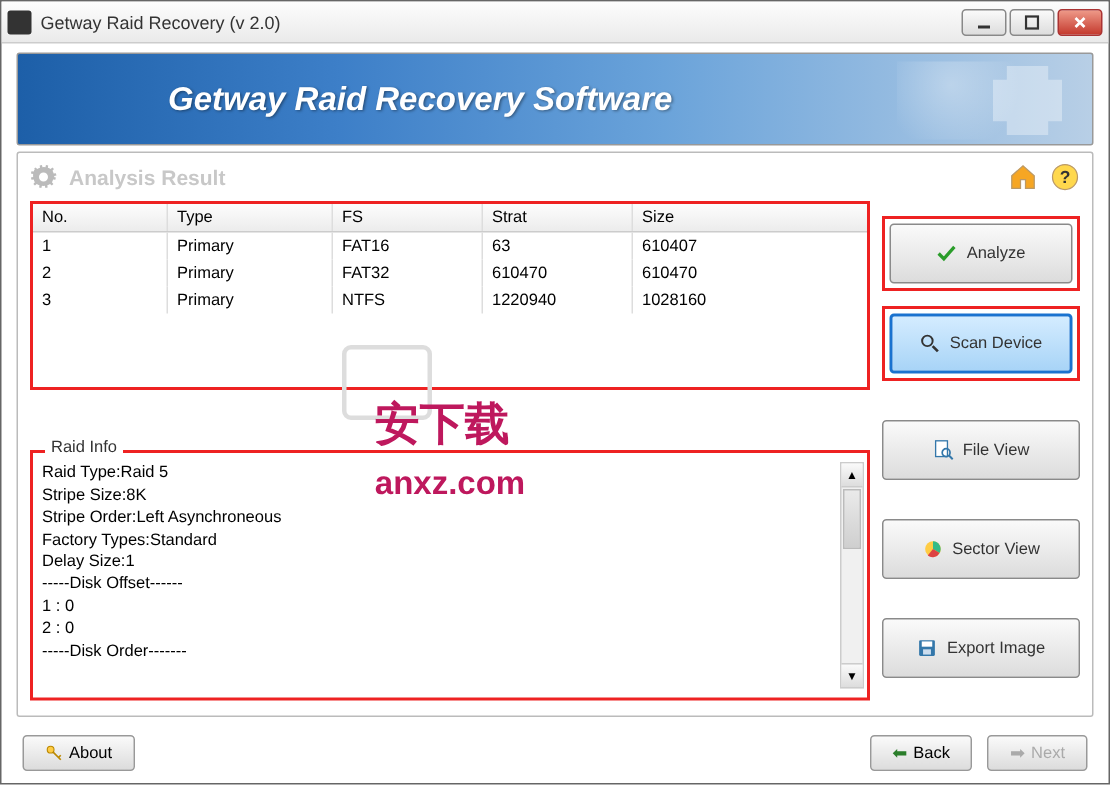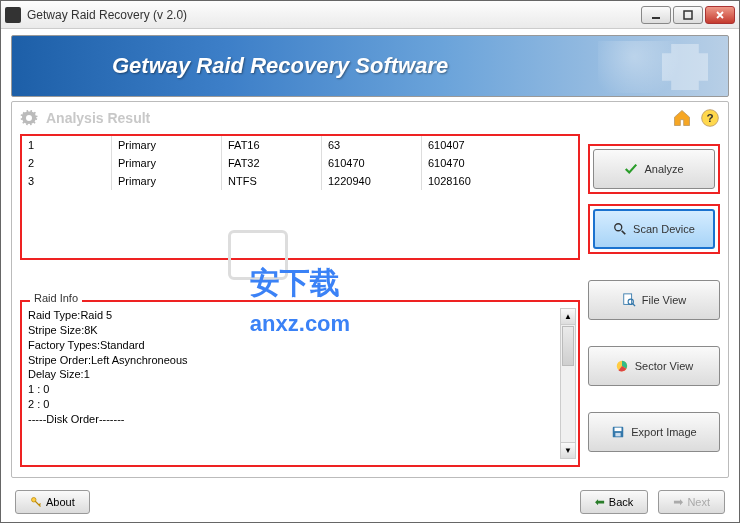--- a/index.html
+++ b/index.html
@@ -35,21 +35,21 @@
 .table-header { display: flex; background: linear-gradient(#fdfdfd,#ececec); border-bottom: 1px solid #ccc; font-size: 11px; }
 .table-header > div, .table-row > div { padding: 3px 6px; }
 .col-no { width: 90px; border-right: 1px solid #ddd; }
 .col-type { width: 110px; border-right: 1px solid #ddd; }
 .col-fs { width: 100px; border-right: 1px solid #ddd; }
 .col-strat { width: 100px; border-right: 1px solid #ddd; }
 .col-size { flex: 1; }
 .table-body { font-size: 11px; }
 .table-row { display: flex; }
 
-.watermark { position:absolute; left:50%; top:50%; transform:translate(-50%,-10%); color:#3b82f6; font-size:30px; font-weight:bold; pointer-events:none; white-space:nowrap; }
+.watermark { position:absolute; left:50%; top:50%; transform:translate(-50%,-10%); color:#be185d; font-size:30px; font-weight:bold; pointer-events:none; white-space:nowrap; }
 .watermark-box { position:absolute; left:50%; top:50%; transform:translate(-120%,-80%); width:60px; height:50px; border:3px solid #ddd; border-radius:6px; }
 
 .raid-fieldset { border: 2px solid #e22; margin-top: 20px; flex: 1; position: relative; padding: 6px; }
 .raid-legend { position: absolute; top: -10px; left: 8px; background: #fff; padding: 0 4px; font-size: 11px; color: #333; }
 .raid-content { font-size: 11px; line-height: 1.35; height: 100%; overflow: hidden; }
 .raid-scroll { position:absolute; right:2px; top:6px; bottom:6px; width:16px; background:#f0f0f0; border:1px solid #ccc; display:flex; flex-direction:column; }
 .raid-scroll .arr { height:16px; display:flex; align-items:center; justify-content:center; background:linear-gradient(#fafafa,#ddd); border-bottom:1px solid #ccc; font-size:8px; }
 .raid-scroll .arr.dn { border-top:1px solid #ccc; border-bottom:none; margin-top:auto; }
 .raid-scroll .thumb { flex: 0 0 40px; background:linear-gradient(#eaeaea,#cfcfcf); border:1px solid #bbb; margin:1px; }
 
@@ -114,20 +114,27 @@
             <text x="12" y="17" text-anchor="middle" font-size="14" font-weight="bold" fill="#333">?</text>
           </svg>
       </span>
     </div>
   </div>
 
   <div class="content-row">
     <div class="left-col">
 
       <div class="table-box">
+        <div class="table-header">
+          <div class="col-no">No.</div>
+          <div class="col-type">Type</div>
+          <div class="col-fs">FS</div>
+          <div class="col-strat">Strat</div>
+          <div class="col-size">Size</div>
+        </div>
         <div class="table-body">
           <div class="table-row">
             <div class="col-no">1</div>
             <div class="col-type">Primary</div>
             <div class="col-fs">FAT16</div>
             <div class="col-strat">63</div>
             <div class="col-size">610407</div>
           </div>
           <div class="table-row">
             <div class="col-no">2</div>
@@ -152,23 +159,24 @@
           <span>安下载</span><br>
           <span style="font-size:22px;">anxz.com</span>
         </div>
       </div>
 
       <div class="raid-fieldset">
         <div class="raid-legend">Raid Info</div>
         <div class="raid-content">
           <div>Raid Type:Raid 5</div>
           <div>Stripe Size:8K</div>
+          <div>Stripe Order:Left Asynchroneous</div>
           <div>Factory Types:Standard</div>
-          <div>Stripe Order:Left Asynchroneous</div>
           <div>Delay Size:1</div>
+          <div>-----Disk Offset------</div>
           <div>1 : 0</div>
           <div>2 : 0</div>
           <div>-----Disk Order-------</div>
         </div>
         <div class="raid-scroll">
           <div class="arr">▲</div>
           <div class="thumb"></div>
           <div class="arr dn">▼</div>
         </div>
       </div>

